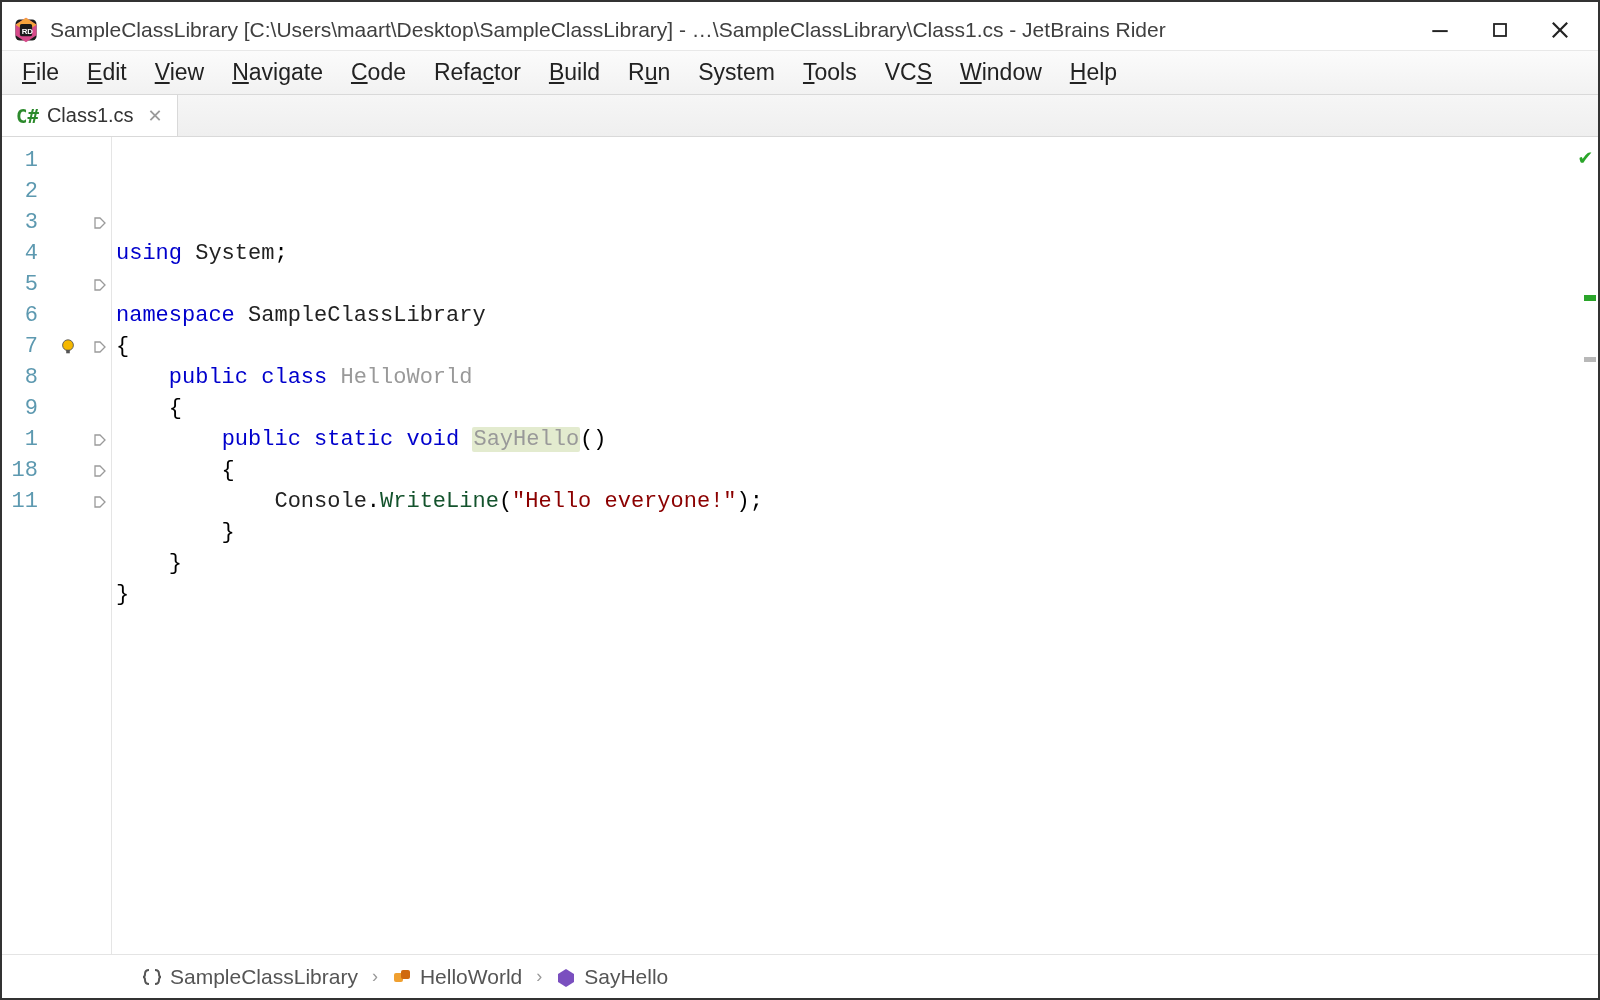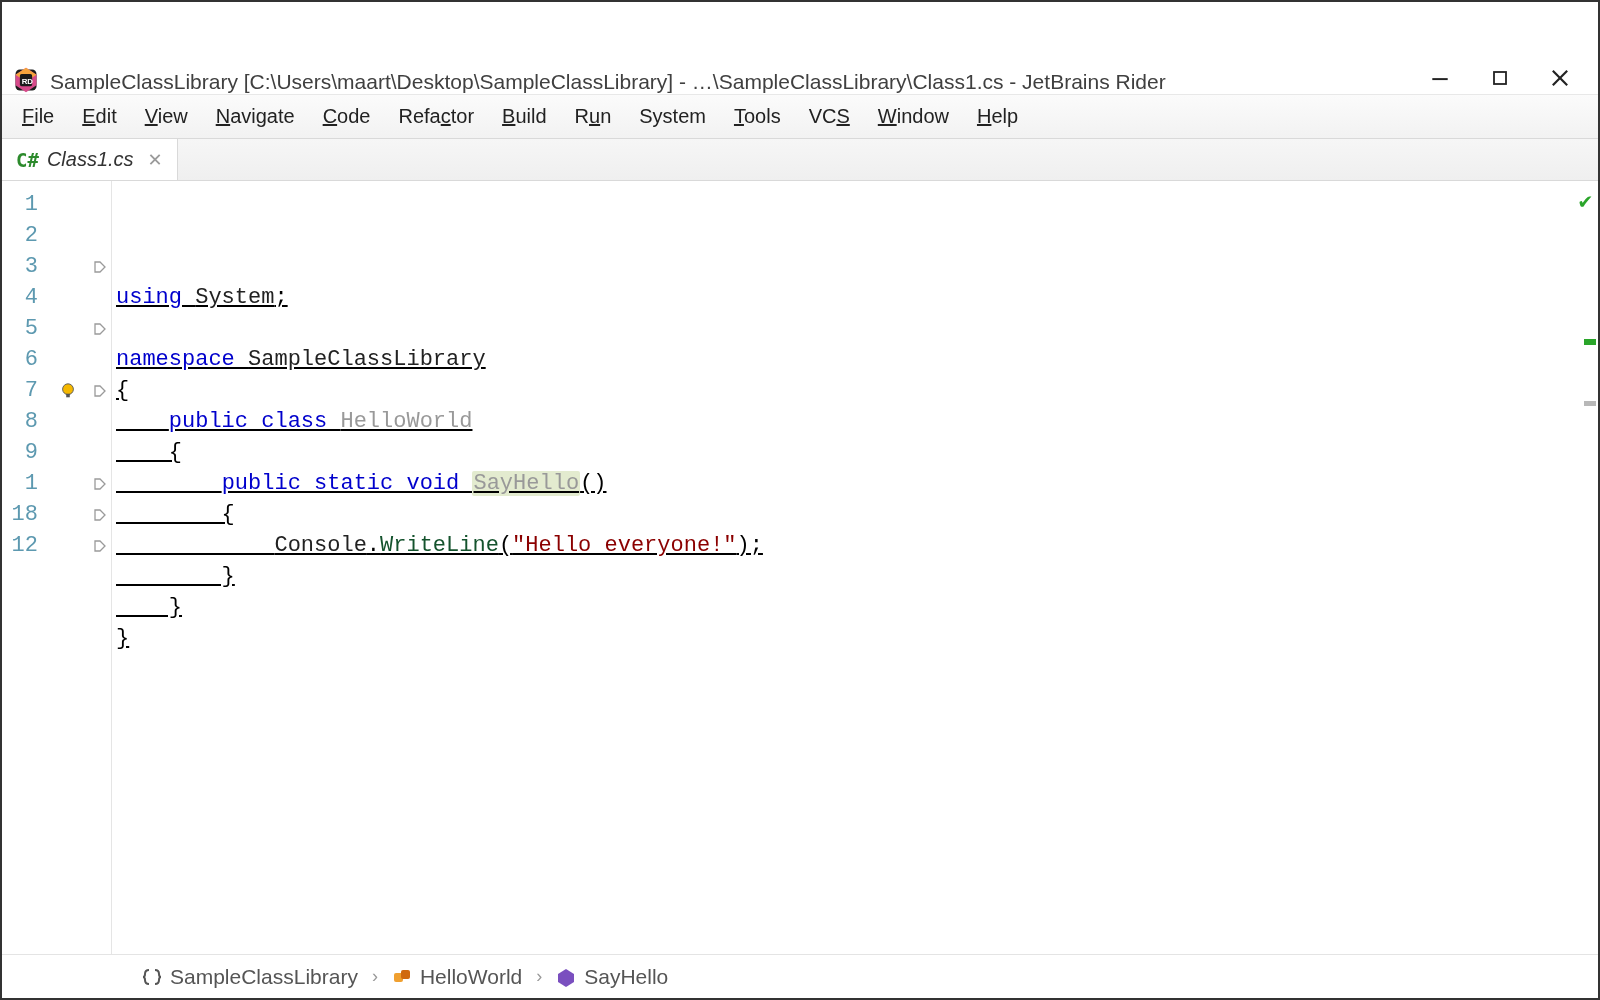--- a/index.html
+++ b/index.html
@@ -1,49 +1,49 @@
 <!DOCTYPE html>
 <html><head>
 <meta charset="utf-8">
 <style>
   * { box-sizing: border-box; margin: 0; padding: 0; }
   html, body { width: 1600px; height: 1000px; font-family: "Segoe UI", Arial, sans-serif; background: #fff; overflow: hidden; }
   body { border: 2px solid #333; display: flex; flex-direction: column; }
 
   
-  .titlebar { height: 48px; background: #fff; display: flex; align-items: flex-end; padding: 8px 6px 0 10px; gap: 10px; margin-top: 44px; }
+  .titlebar { height: 48px; background: #fff; display: flex; align-items: center; padding: 8px 6px 0 10px; gap: 10px; }
   .app-icon { width: 28px; height: 28px; display: flex; align-items: center; justify-content: center; }
   .title-text { font-size: 21px; color: #404040; flex: 1; white-space: nowrap; overflow: hidden; }
   .win-controls { display: flex; gap: 28px; padding-right: 16px; padding-left: 20px;}
   .win-btn { width: 32px; height: 32px; display: flex; align-items: center; justify-content: center; cursor: pointer; }
   .win-btn svg { stroke: #222; stroke-width: 1.8; fill: none; }
 
   
   .menubar { height: 45px; background: linear-gradient(#fbfbfb,#f2f2f2); border-top: 1px solid #e8e8e8; border-bottom: 1px solid #d9d9d9; display: flex; align-items: center; padding: 0 6px; gap: 0; }
-  .menu-item { padding: 6px 14px; font-size: 20px; color: #222; cursor: pointer; }
+  .menu-item { padding: 6px 14px; font-size: 23px; color: #222; cursor: pointer; }
   .menu-item .ul { text-decoration: underline; }
 
   
   .tabstrip { height: 42px; background: linear-gradient(#f6f6f6,#efefef); border-bottom: 1px solid #d9d9d9; display: flex; align-items: stretch; }
   .tab { display: flex; align-items: center; gap: 8px; padding: 0 14px; background: #fff; border-right: 1px solid #d9d9d9; cursor: pointer; position: relative; }
   .tab-icon { font-weight: 800; font-family: Consolas, monospace; font-size: 19px; color: #2c8a2c; }
-  .tab-label { font-size: 20px; color: #333; font-style: italic; }
+  .tab-label { font-size: 20px; color: #333; }
   .tab-close { margin-left: 6px; color: #9a9a9a; font-size: 18px; cursor: pointer; }
 
   
   .editor-wrap { flex: 1; display: flex; position: relative; background: #fff; font-family: Consolas, "Courier New", monospace; font-size: 22px; line-height: 31px; }
   .gutter { width: 46px; text-align: right; color: #5d99b0; padding: 8px 10px 0 0; user-select: none; }
   .gutter div { height: 31px; }
   .marker-col { width: 40px; padding-top: 8px; }
   .marker-col div { height: 31px; display: flex; align-items: center; justify-content: center; }
   .fold-col { width: 24px; border-right: 1px solid #e5e5e5; padding-top: 8px; }
   .fold-col div { height: 31px; display: flex; align-items: center; justify-content: center; }
   .fold-mark svg { stroke:#9a9a9a; stroke-width:1.3; fill:#fff; }
   .code { flex: 1; padding: 8px 0 0 4px; position: relative; white-space: pre; }
-  .code .line { height: 31px; text-decoration: underline; }
+  .code .line { height: 31px; }
   .hl-line { position: absolute; left: -112px; right: 0; height: 31px; top: calc(8px + 31px * 6); background: #f2f2f2; z-index: -1; }
   .kw { color: #0000cc; }
   .type { color: #222; }
   .str { color: #8b0000; }
   .dim { color: #999; }
   .method { color: #14532d; }
   .sel { background: #e3ebcf; padding: 0 1px; border-radius:2px;}
   .status-col { width: 28px; position: relative; }
   .ok-check { position: absolute; top: 6px; right: 6px; color: #2aa52a; font-size: 22px; }
   .green-mark { position: absolute; right: 2px; width: 12px; height: 6px; background: #2aa52a; }
@@ -121,21 +121,21 @@
       <div>2</div>
       <div>3</div>
       <div>4</div>
       <div>5</div>
       <div>6</div>
       <div>7</div>
       <div>8</div>
       <div>9</div>
       <div>1</div>
       <div>18</div>
-      <div>12</div>
+      <div>11</div>
     </div>
 
   <div class="marker-col" id="markers">
       <div></div>
       <div></div>
       <div></div>
       <div></div>
       <div></div>
       <div></div>
       <div>

